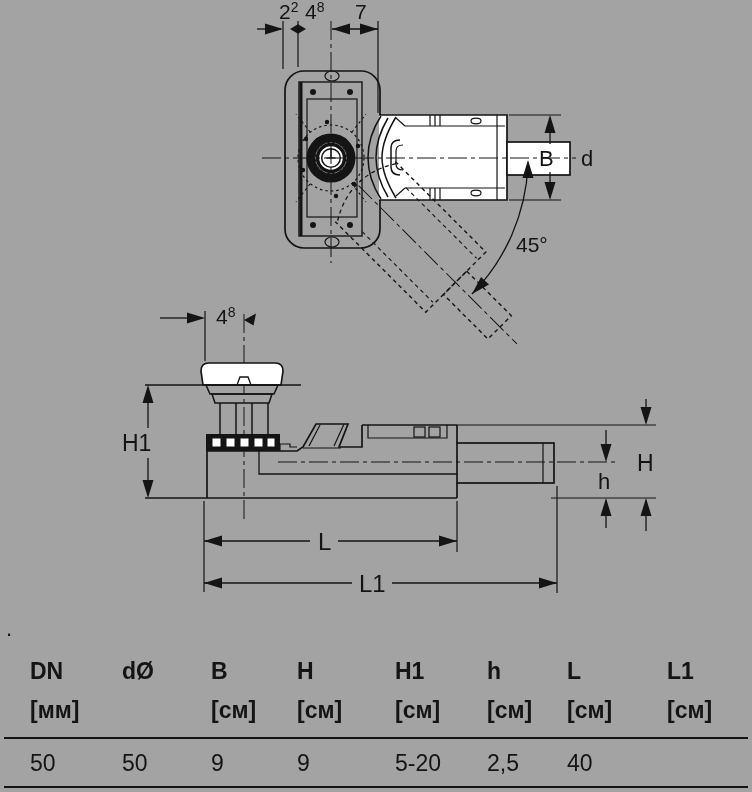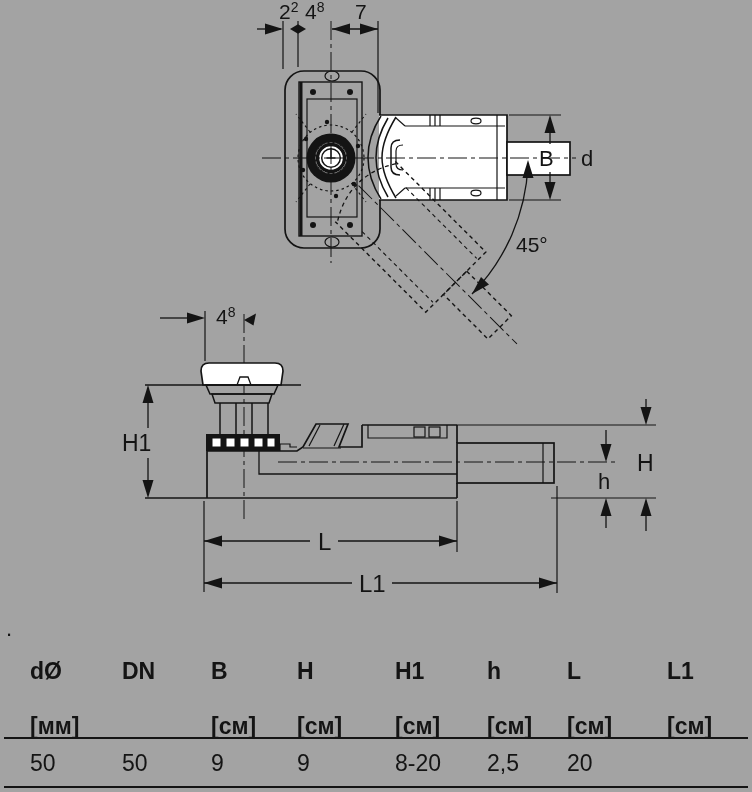--- a/index.html
+++ b/index.html
@@ -245,45 +245,45 @@
       <polygon points="557,583 539,577.5 539,588.5"></polygon>
       <text x="359" y="592" font-size="24">L1</text>
     </g>
   </g>
 </svg>
 
 <div class="stray">.</div>
 
 <div>
   <div class="trow head" style="top:656px">
+    <span>DN</span>
     <span>dØ</span>
-    <span>DN</span>
     <span>B</span>
     <span>H</span>
     <span>H1</span>
     <span>h</span>
     <span>L</span>
     <span>L1</span>
   </div>
-  <div class="trow head" style="top:711px">
+  <div class="trow head" style="top:695px">
     <span>[мм]</span>
     <span></span>
     <span>[см]</span>
     <span>[см]</span>
     <span>[см]</span>
     <span>[см]</span>
     <span>[см]</span>
     <span>[см]</span>
   </div>
   <div class="rule" style="top:737px"></div>
   <div class="trow" style="top:748px">
     <span>50</span>
     <span>50</span>
     <span>9</span>
     <span>9</span>
-    <span>8-20</span>
+    <span>5-20</span>
     <span>2,5</span>
-    <span>20</span>
+    <span>40</span>
   </div>
   <div class="rule" style="top:786px"></div>
 </div>
 
 </div>
 
 </body></html>

